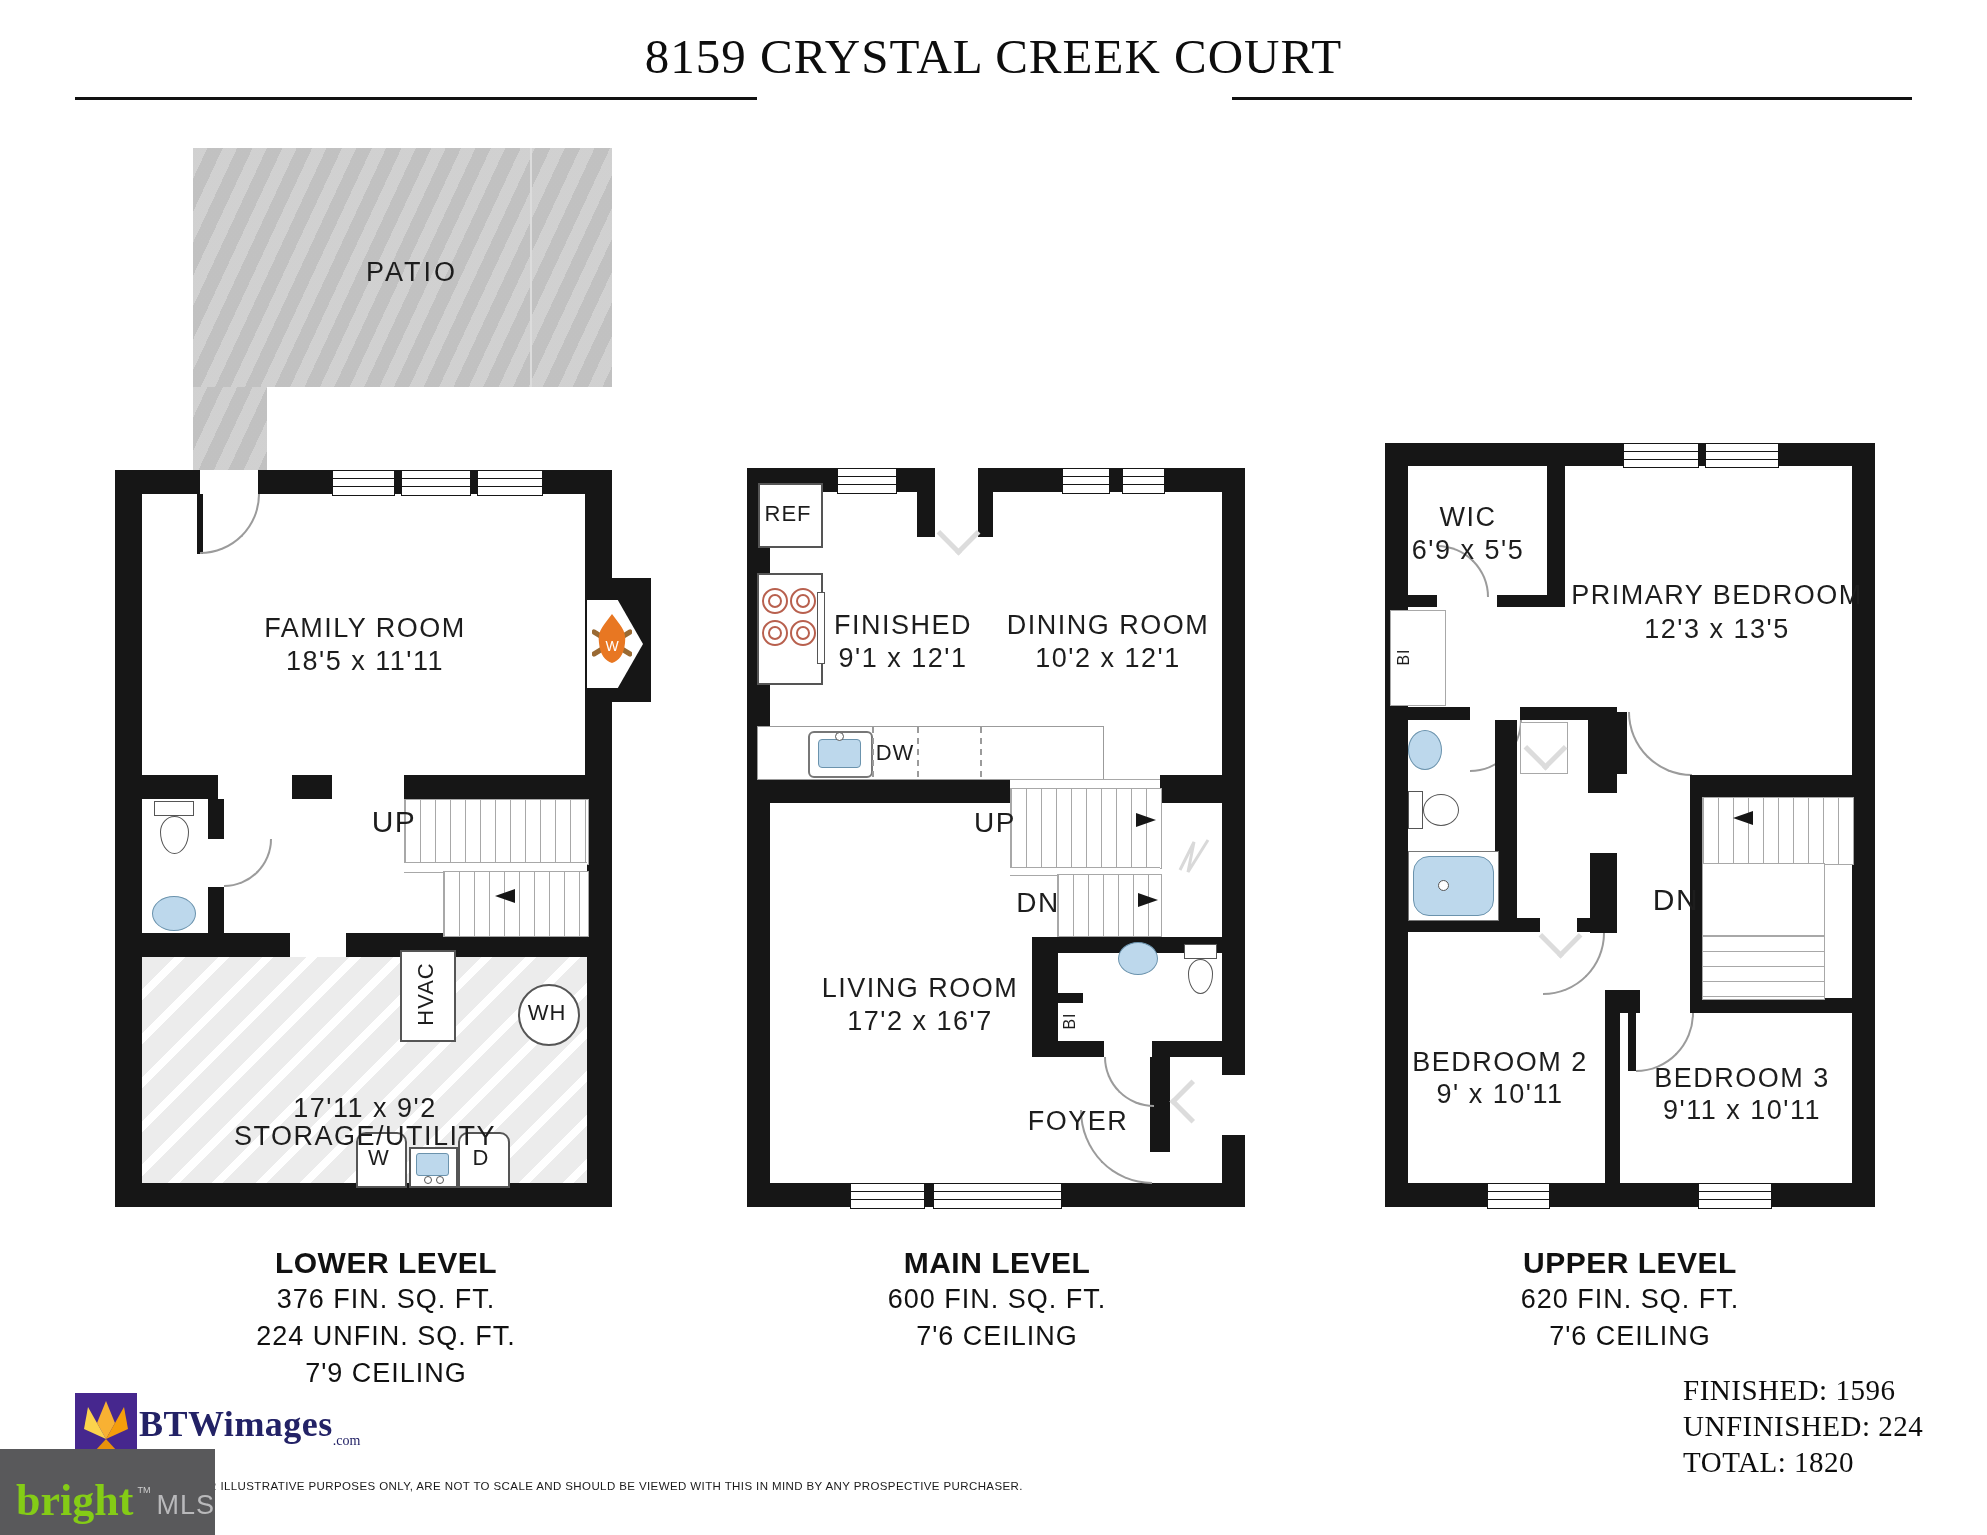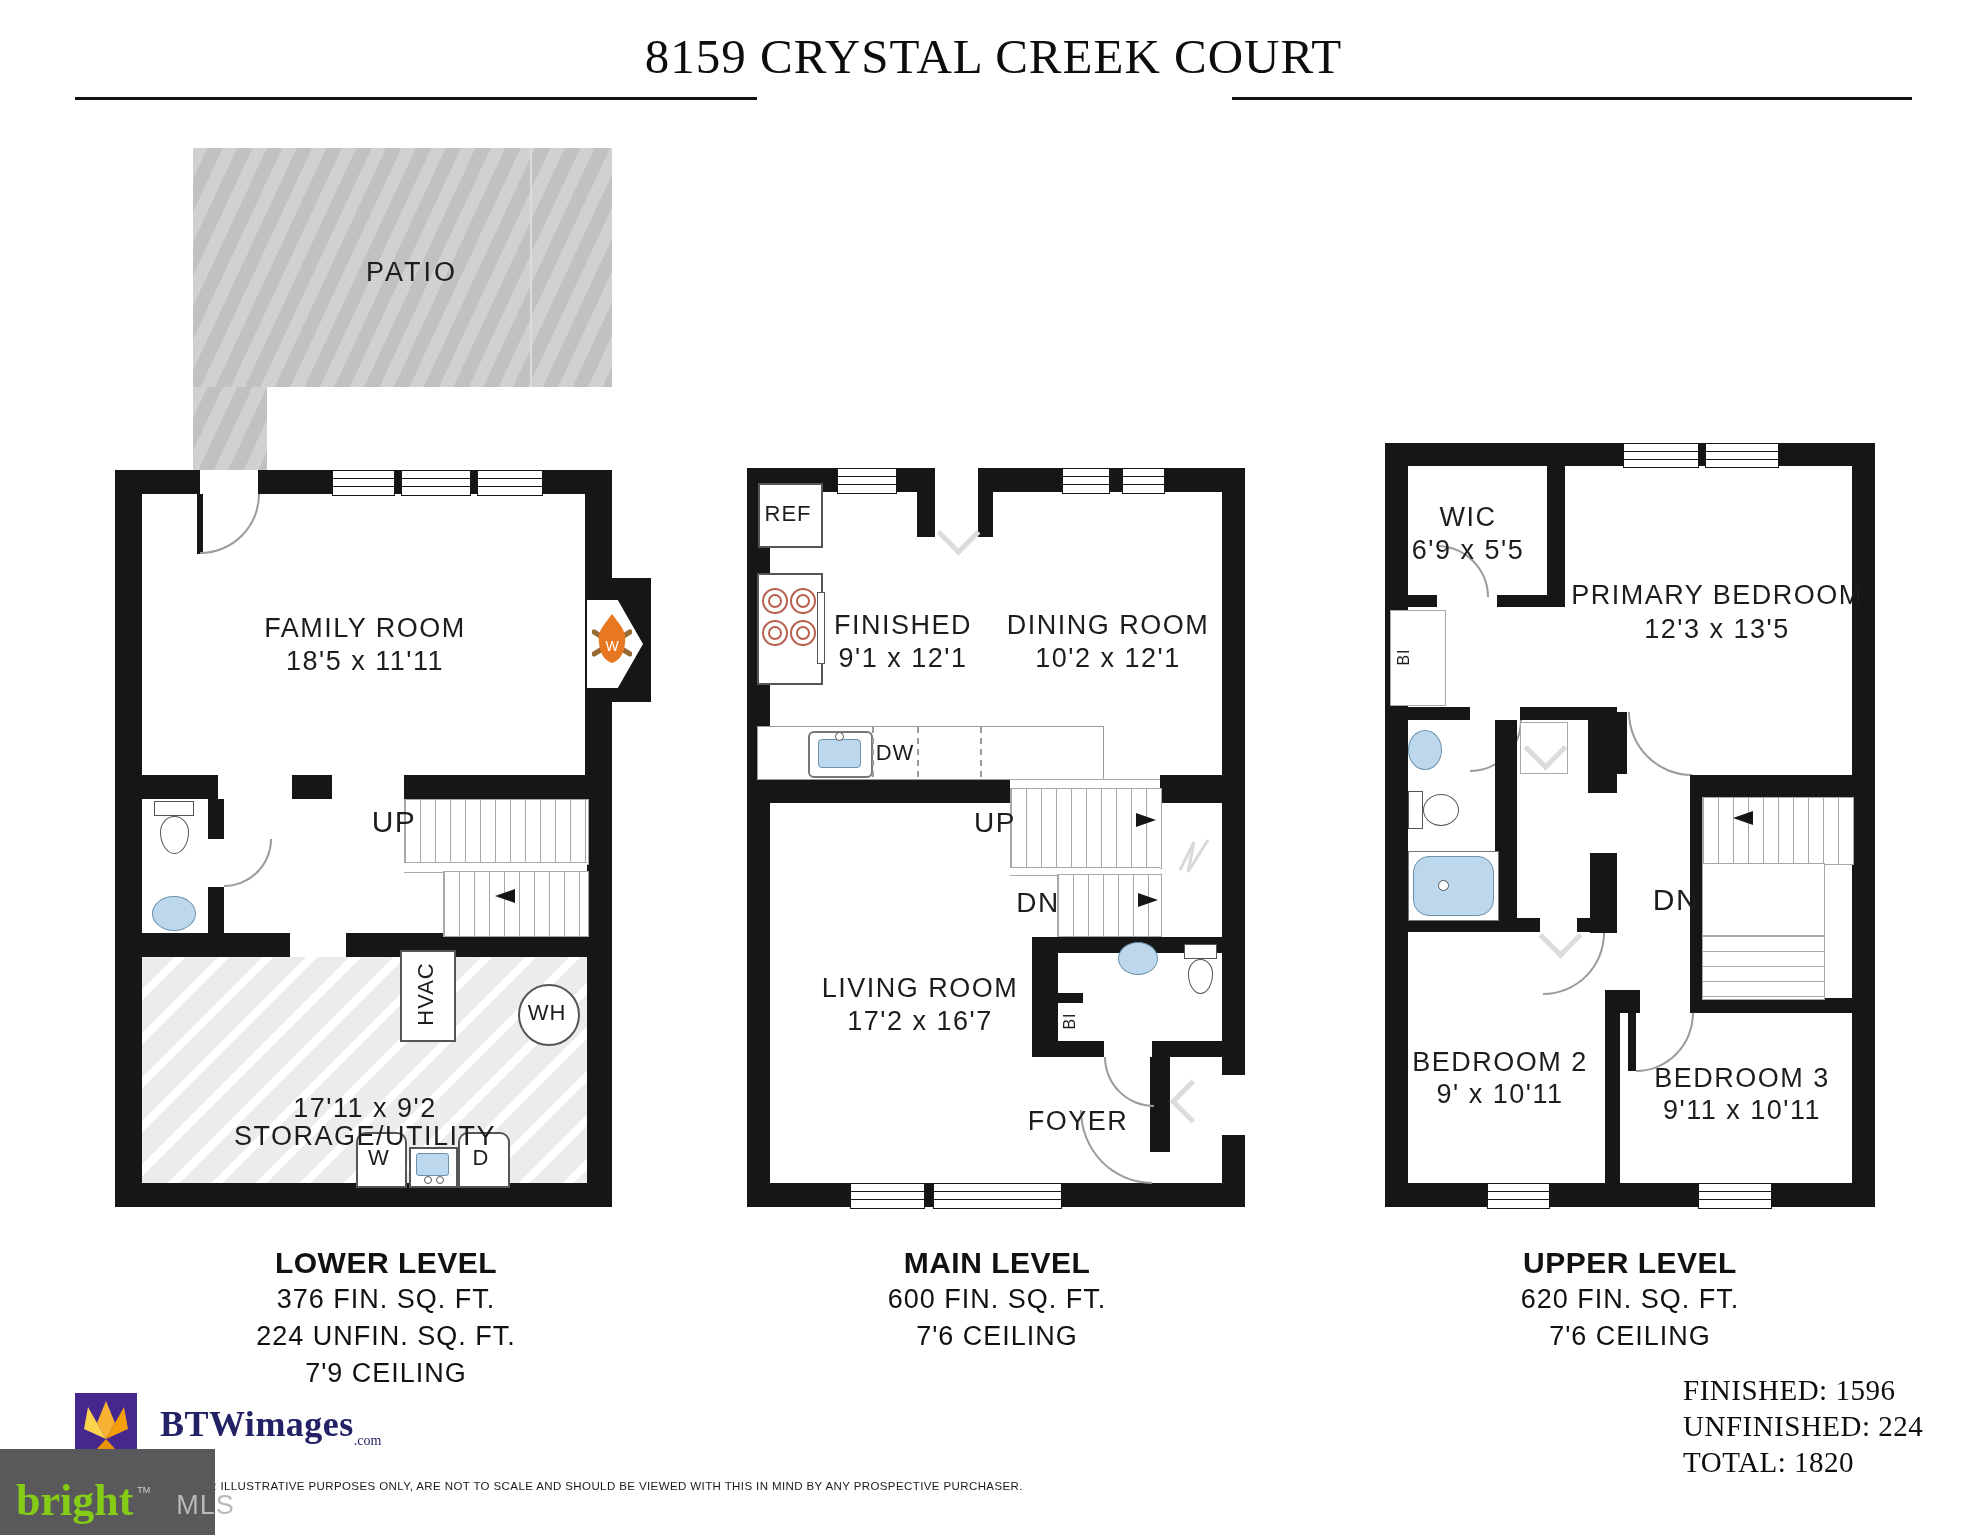--- a/index.html
+++ b/index.html
@@ -34,27 +34,27 @@
   .burner{position:absolute;width:22px;height:22px;border:2px solid #b8604e;border-radius:50%}
   .burner::before{content:"";position:absolute;inset:4px;border:2px solid #b8604e;border-radius:50%}
   .cap{position:absolute;transform:translateX(-50%);text-align:center;color:#111;line-height:37px}
   .cap .nm{font-weight:bold;font-size:30px;letter-spacing:.5px}
   .cap .ln{font-size:27px;letter-spacing:1px}
   .pgtitle{position:absolute;left:0;right:0;top:28px;text-align:center;font-family:"Liberation Serif",serif;font-size:49px;letter-spacing:1px;color:#0d0d0d}
   .pgsub{position:absolute;left:0;right:0;top:84px;text-align:center;font-family:"Liberation Serif",serif;font-size:31px;letter-spacing:1px;color:#0d0d0d}
   .rule{position:absolute;top:97px;height:3px;background:#111}
   .summary{position:absolute;left:1683px;top:1372px;font-family:"Liberation Serif",serif;font-size:29px;line-height:36px;color:#0d0d0d;letter-spacing:.5px}
   .btw{position:absolute;left:75px;top:1393px;display:flex;align-items:center}
-  .btw-text{font-family:"Liberation Serif",serif;font-weight:bold;font-size:36px;color:#232266;margin-left:23px;letter-spacing:.5px}
+  .btw-text{font-family:"Liberation Serif",serif;font-weight:bold;font-size:36px;color:#232266;margin-left:2px;letter-spacing:.5px}
   .btw-com{font-family:"Liberation Serif",serif;font-size:14px;color:#232266;align-self:flex-end;margin-bottom:6px}
   .disclaimer{position:absolute;left:75px;top:1480px;font-size:11.5px;letter-spacing:.4px;color:#1a1a1a}
   .mls{position:absolute;left:0;top:1449px;width:215px;height:86px;background:#59595b;display:flex;align-items:flex-end;padding:0 0 14px 16px;box-sizing:border-box}
   .mls-brand{font-family:"Liberation Serif",serif;font-weight:bold;font-size:44px;line-height:40px;color:#84cc16}
   .mls-tm{font-size:9px;color:#cfcfcf;margin:0 2px 26px 2px}
-  .mls-label{font-size:27px;color:#b9b9bb;margin-left:24px;letter-spacing:1px}
+  .mls-label{font-size:27px;color:#b9b9bb;margin-left:4px;letter-spacing:1px}
 </style>
 </head>
 <body>
 
 <div id="stage">
 
   <div class="pgtitle">8159 CRYSTAL CREEK COURT</div>
   <i class="rule" style="left:75px;width:682px"></i>
   <i class="rule" style="left:1232px;width:680px"></i>
 

